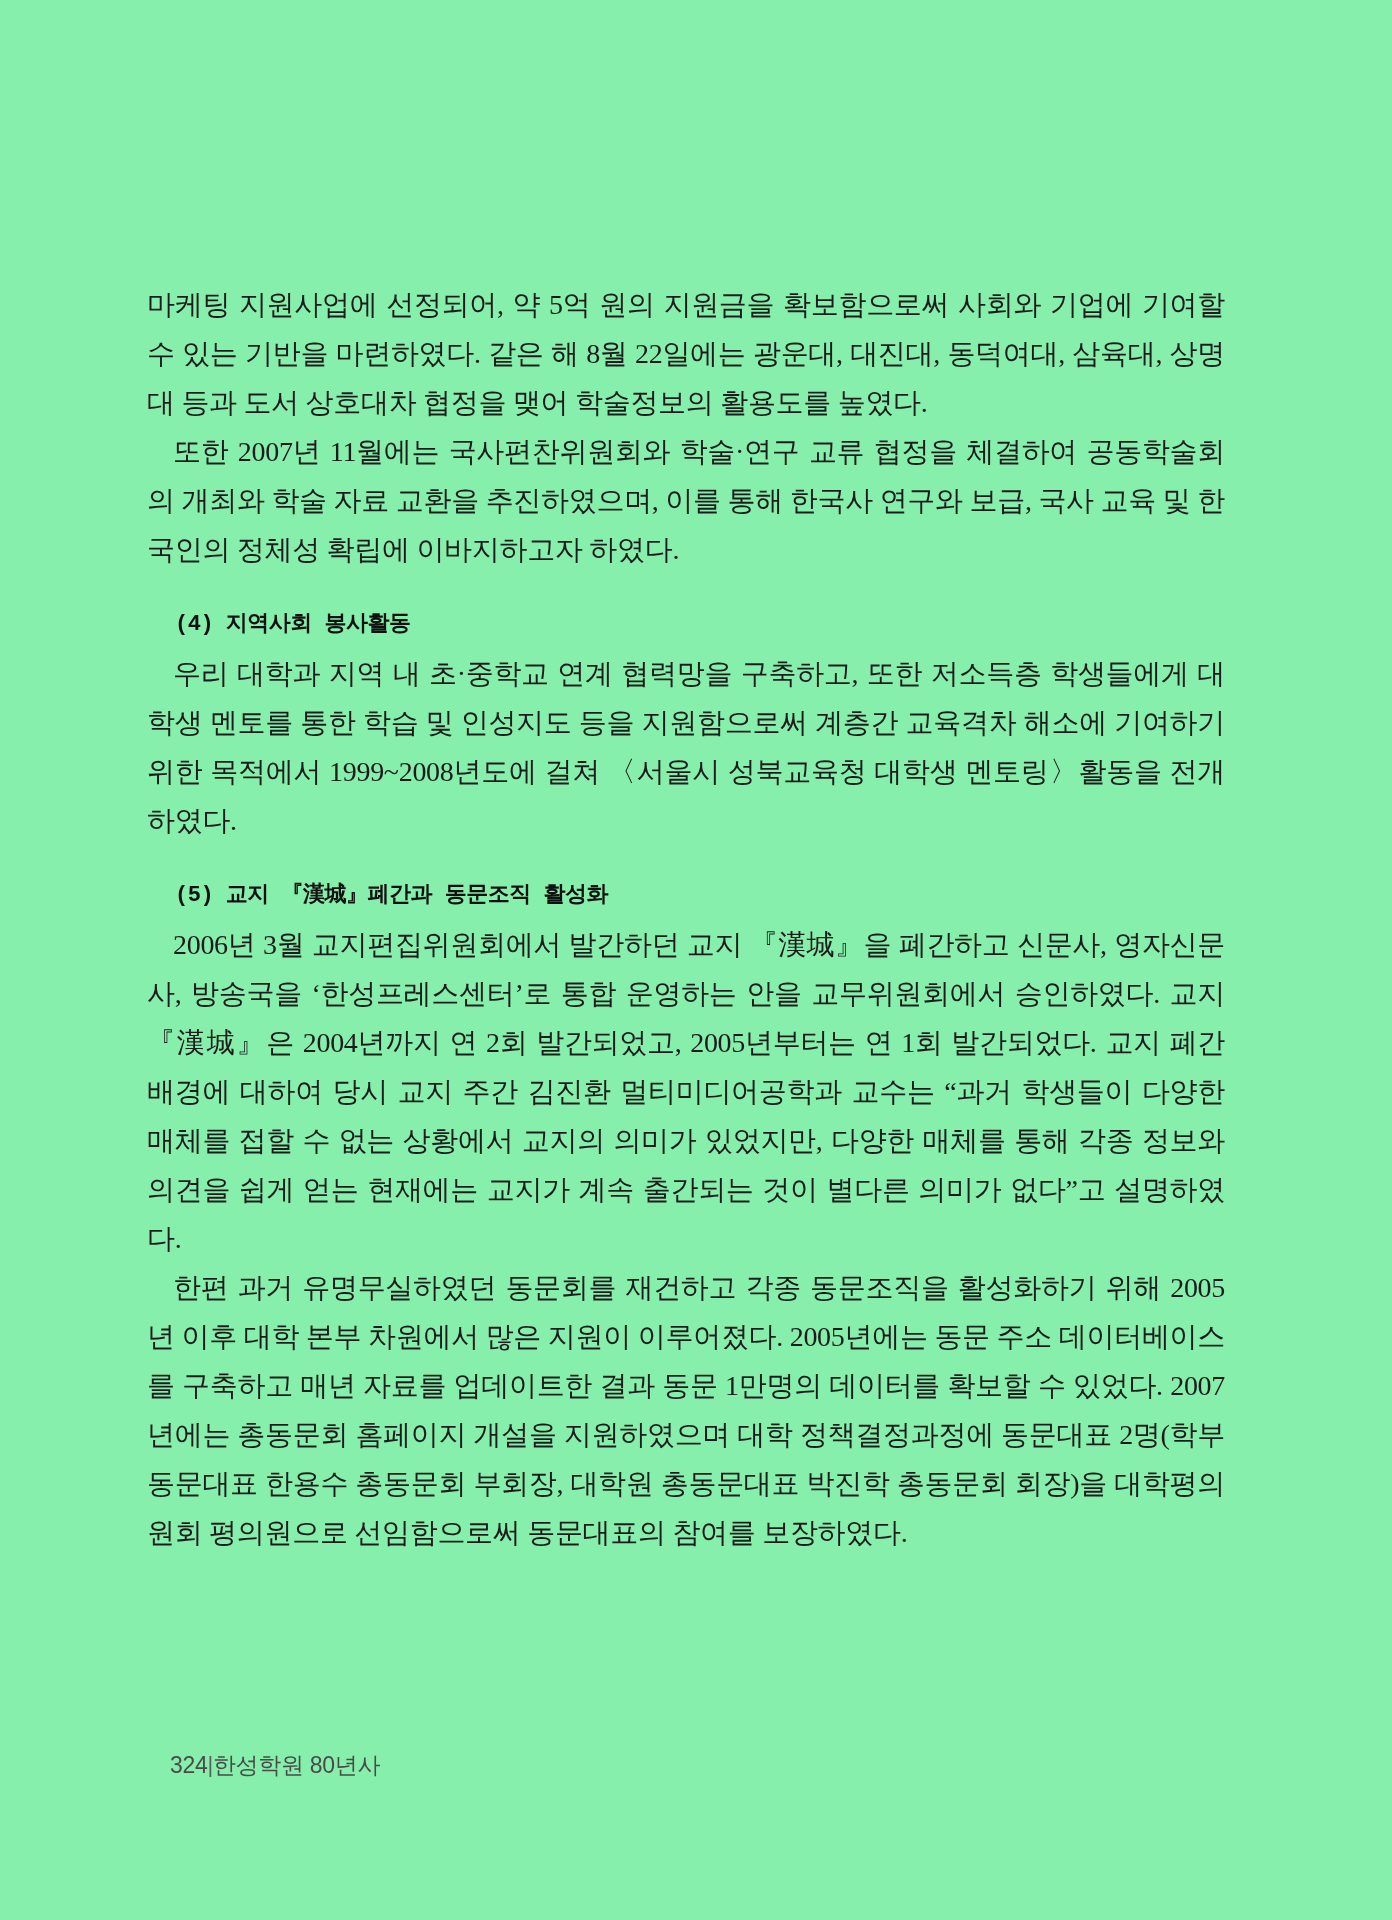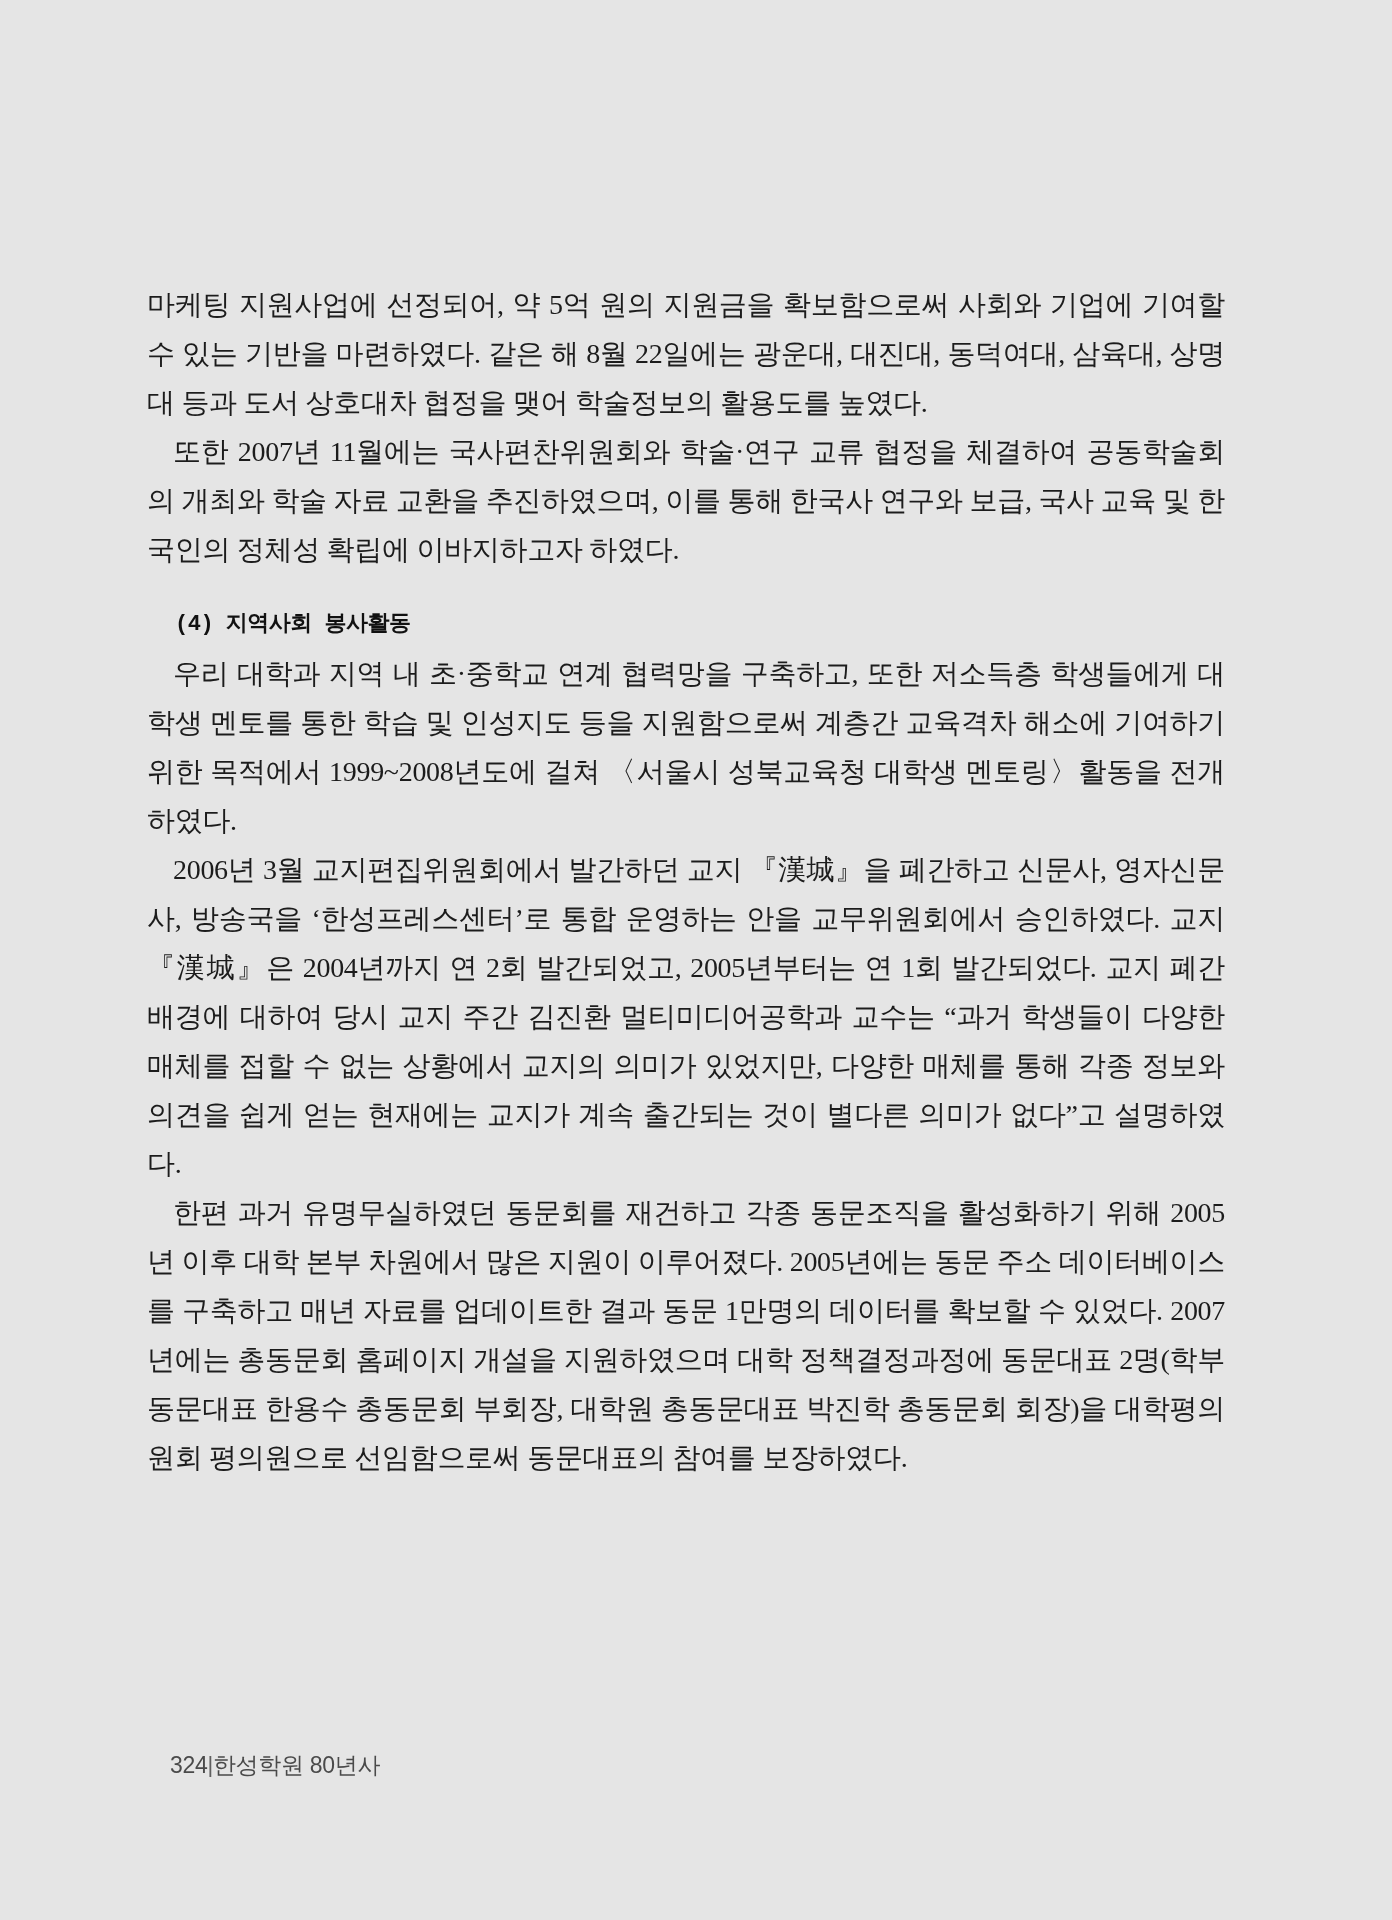--- a/index.html
+++ b/index.html
@@ -10,21 +10,21 @@
     width: 1392px;
     height: 1920px;
     position: relative;
     background: #ffffff;
     overflow: hidden;
     font-family: "Liberation Serif", "DejaVu Serif", serif;
   }
   .page {
     position: absolute;
     inset: 0;
-    background: #e5e5e5;
+    background: #86efac;
   }
   .text-block {
     position: absolute;
     left: 147px;
     top: 280px;
     width: 1078px;
   }
   .body-para {
     margin: 0;
     font-size: 28px;
@@ -75,20 +75,21 @@
 
     <p class="body-para no-indent">마케팅 지원사업에 선정되어, 약 5억 원의 지원금을 확보함으로써 사회와 기업에 기여할 수 있는 기반을 마련하였다. 같은 해 8월 22일에는 광운대, 대진대, 동덕여대, 삼육대, 상명대 등과 도서 상호대차 협정을 맺어 학술정보의 활용도를 높였다.</p>
 
     <p class="body-para">또한 2007년 11월에는 국사편찬위원회와 학술·연구 교류 협정을 체결하여 공동학술회의 개최와 학술 자료 교환을 추진하였으며, 이를 통해 한국사 연구와 보급, 국사 교육 및 한국인의 정체성 확립에 이바지하고자 하였다.</p>
 
     <h3 class="section-heading">(4) 지역사회 봉사활동</h3>
 
     <p class="body-para">우리 대학과 지역 내 초·중학교 연계 협력망을 구축하고, 또한 저소득층 학생들에게 대학생 멘토를 통한 학습 및 인성지도 등을 지원함으로써 계층간 교육격차 해소에 기여하기 위한 목적에서 1999~2008년도에 걸쳐 〈서울시 성북교육청 대학생 멘토링〉활동을 전개하였다.</p>
 
 
+    <h3 class="section-heading">(5) 교지 『漢城』폐간과 동문조직 활성화</h3>
 
     <p class="body-para">2006년 3월 교지편집위원회에서 발간하던 교지 『漢城』을 폐간하고 신문사, 영자신문사, 방송국을 ‘한성프레스센터’로 통합 운영하는 안을 교무위원회에서 승인하였다. 교지 『漢城』은 2004년까지 연 2회 발간되었고, 2005년부터는 연 1회 발간되었다. 교지 폐간 배경에 대하여 당시 교지 주간 김진환 멀티미디어공학과 교수는 “과거 학생들이 다양한 매체를 접할 수 없는 상황에서 교지의 의미가 있었지만, 다양한 매체를 통해 각종 정보와 의견을 쉽게 얻는 현재에는 교지가 계속 출간되는 것이 별다른 의미가 없다”고 설명하였다.</p>
 
     <p class="body-para">한편 과거 유명무실하였던 동문회를 재건하고 각종 동문조직을 활성화하기 위해 2005년 이후 대학 본부 차원에서 많은 지원이 이루어졌다. 2005년에는 동문 주소 데이터베이스를 구축하고 매년 자료를 업데이트한 결과 동문 1만명의 데이터를 확보할 수 있었다. 2007년에는 총동문회 홈페이지 개설을 지원하였으며 대학 정책결정과정에 동문대표 2명(학부 동문대표 한용수 총동문회 부회장, 대학원 총동문대표 박진학 총동문회 회장)을 대학평의원회 평의원으로 선임함으로써 동문대표의 참여를 보장하였다.</p>
 
   </main>
 
   <footer class="page-footer">
     <span>324</span>
     <span class="sep">|</span>

